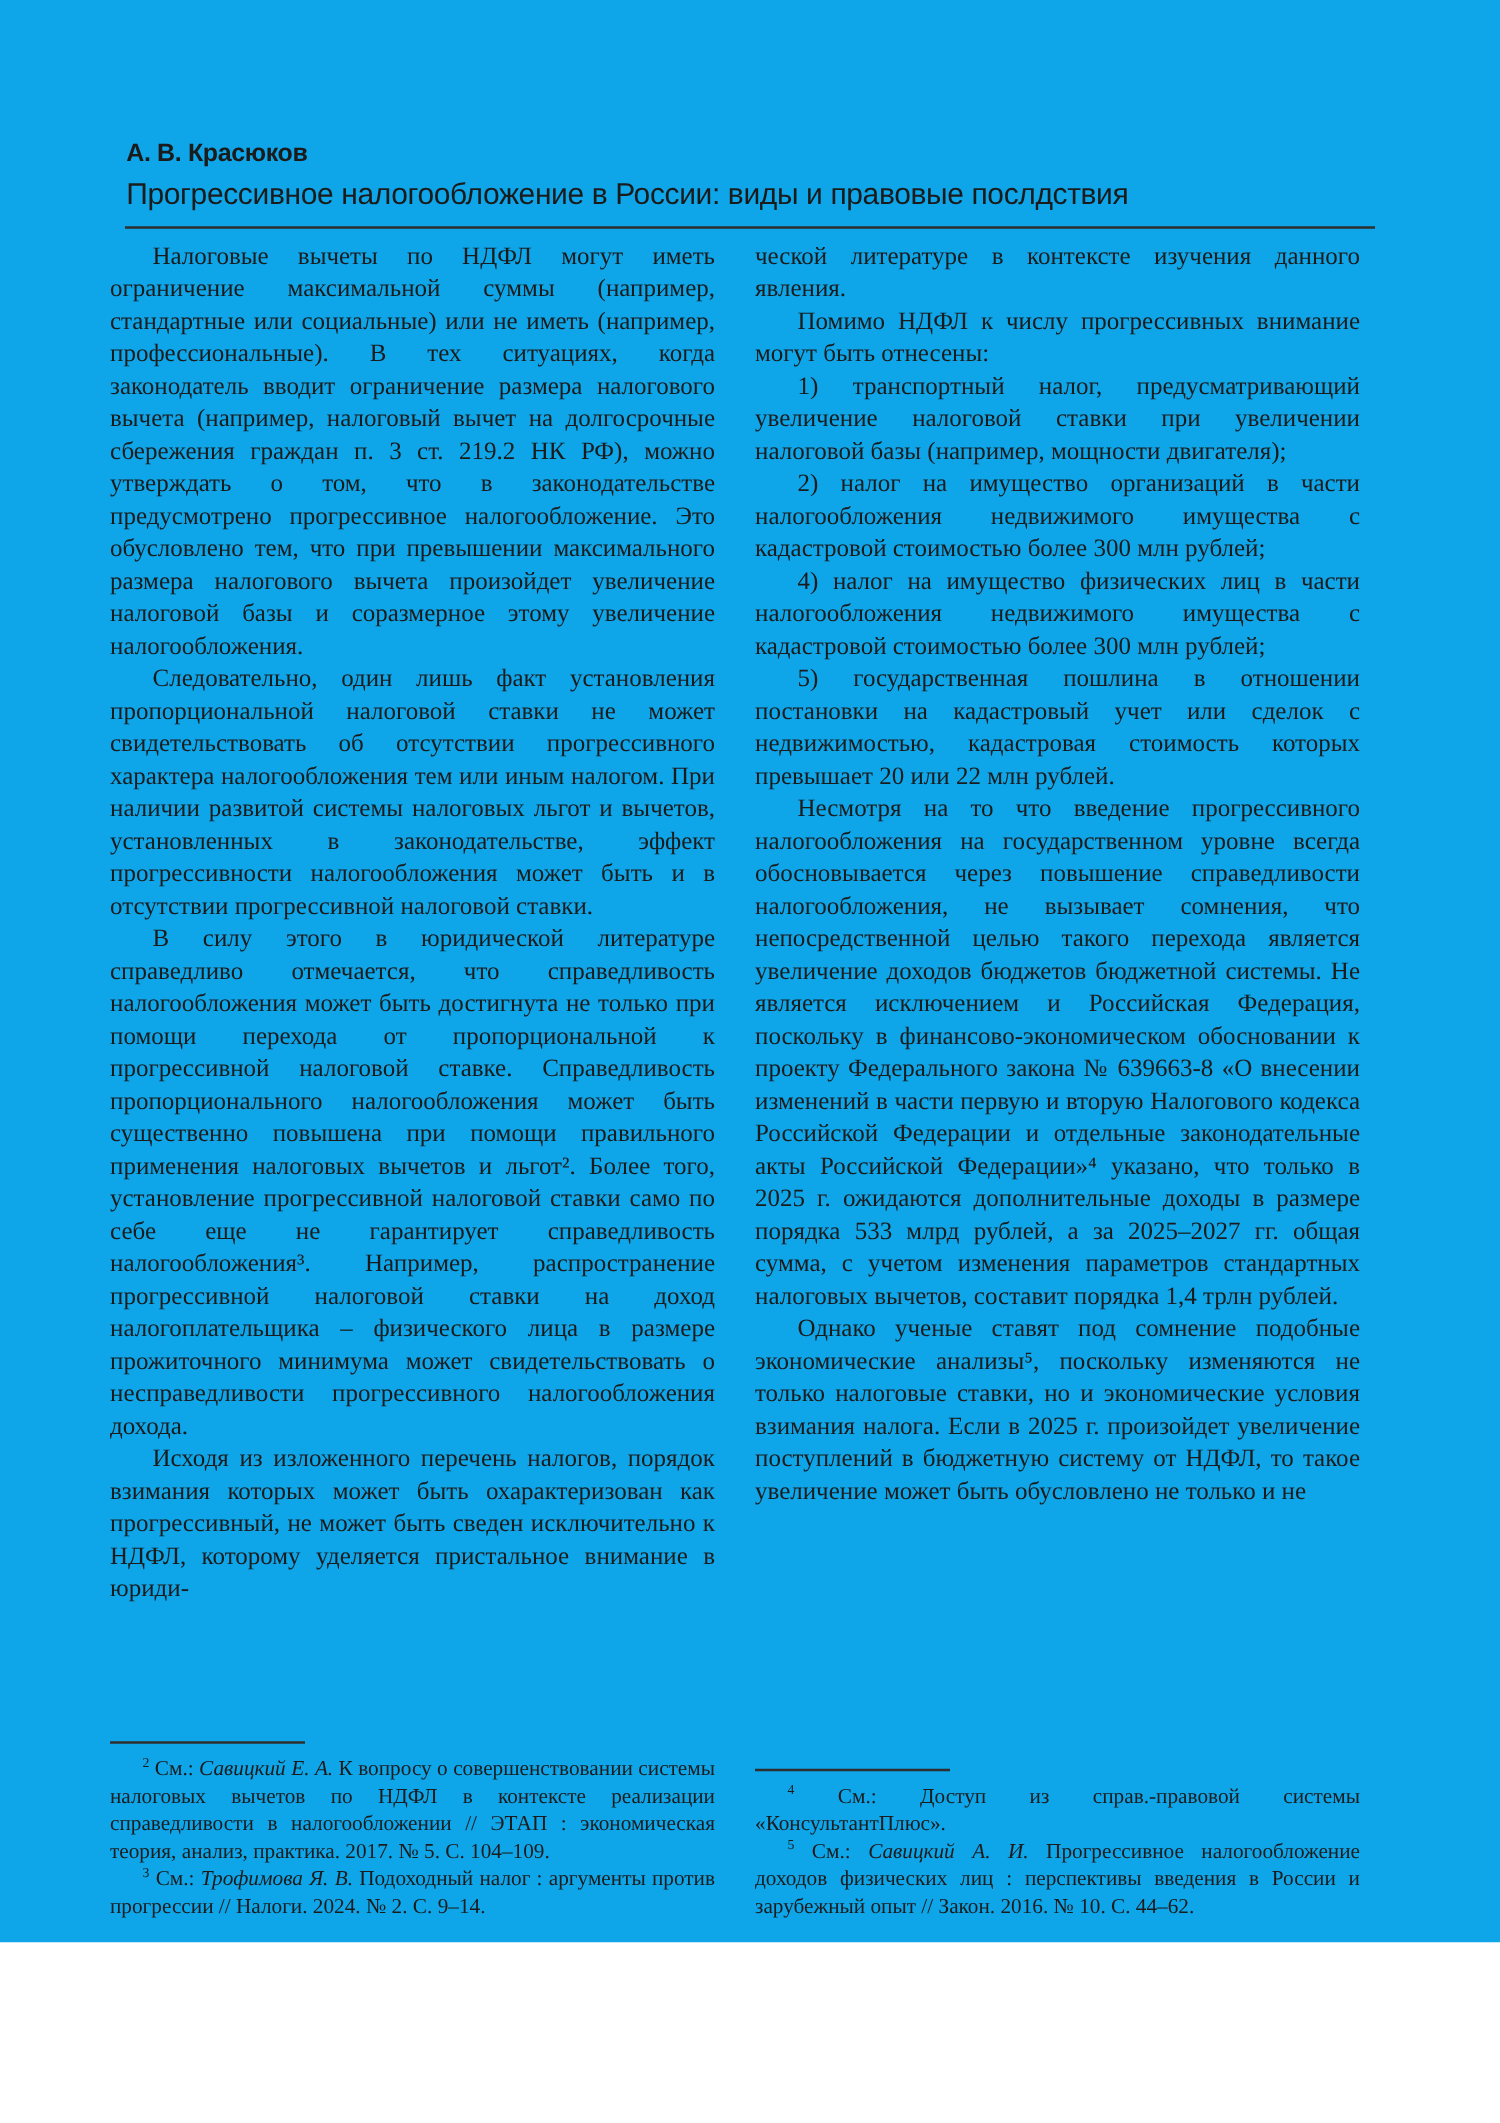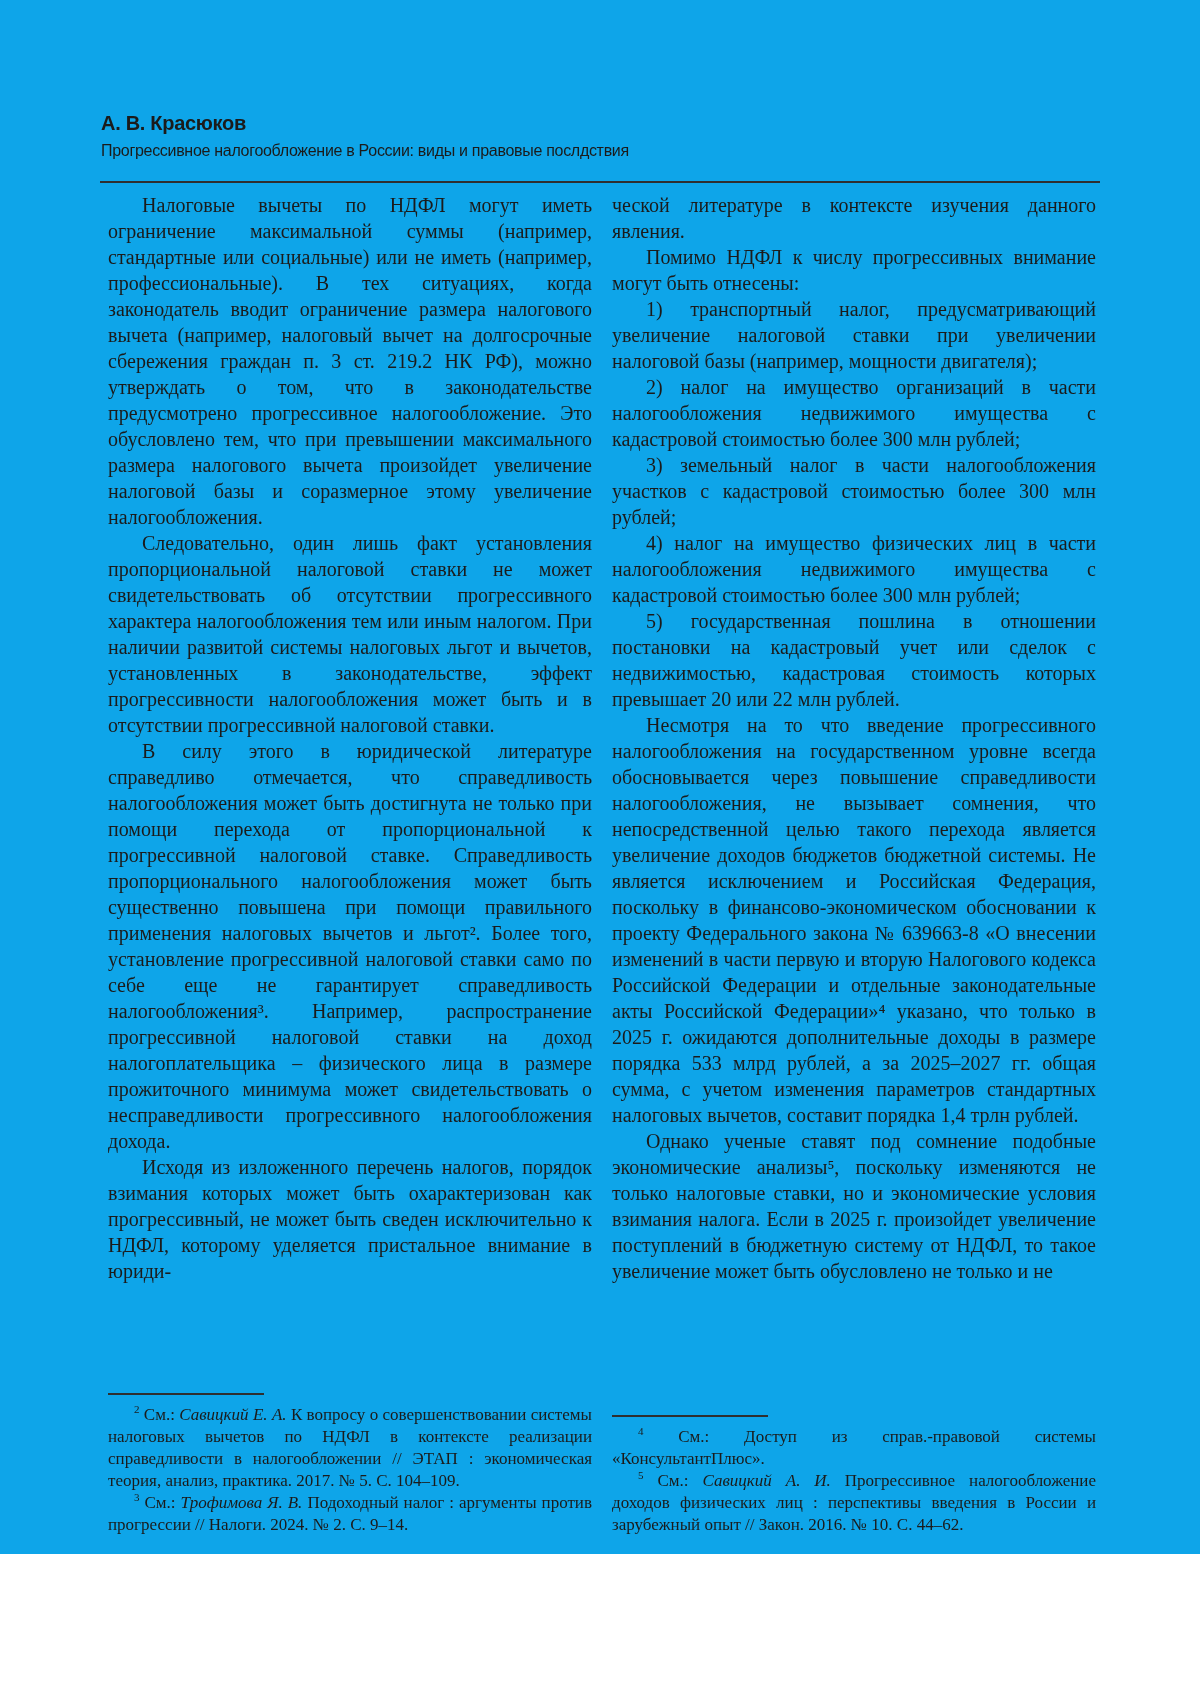--- a/index.html
+++ b/index.html
@@ -13,29 +13,29 @@
     overflow: hidden;
   }
   .hdr-author {
     position: absolute; left: 101px; top: 112px;
     font-family: "Liberation Sans", "DejaVu Sans", sans-serif;
     font-weight: bold; font-size: 20px; letter-spacing: -0.3px;
   }
   .hdr-title {
     position: absolute; left: 101px; top: 142px;
     font-family: "Liberation Sans", "DejaVu Sans", sans-serif;
-    font-size: 16px; letter-spacing: -0.3px;
+    font-size: 24px; letter-spacing: -0.3px;
   }
   .hdr-rule {
     position: absolute; left: 100px; top: 181px;
     width: 1000px; height: 2px; background: #2f2f2f;
   }
   .columns {
-    position: absolute; left: 108px; top: 192px;
-    width: 1000px; display: flex; gap: 20px; font-family: Liberation Serif, serif;
+    position: absolute; left: 88px; top: 192px;
+    width: 1000px; display: flex; gap: 32px; font-family: Liberation Serif, serif;
   }
   .col { width: 484px; position: relative; height: 1372px; }
   .body p {
     margin: 0;
     font-size: 20px;
     line-height: 26px;
     text-align: justify;
     text-indent: 34px;
   }
   .body p.cont { text-indent: 0; }
@@ -89,21 +89,20 @@
         <p><sup>2</sup> <span>См.: </span><span class="author">Савицкий Е. А.</span><span> К вопросу о совершенствовании системы налоговых вычетов по НДФЛ в контексте реализации справедливости в налогообложении // ЭТАП : экономическая теория, анализ, практика. 2017. № 5. С. 104–109.</span></p>
         <p><sup>3</sup> <span>См.: </span><span class="author">Трофимова Я. В.</span><span> Подоходный налог : аргументы против прогрессии // Налоги. 2024. № 2. С. 9–14.</span></p>
       </div>
     </div>
 
     <div class="col body">
       <p class="cont">ческой литературе в контексте изучения данного явления.</p>
       <p>Помимо НДФЛ к числу прогрессивных внимание могут быть отнесены:</p>
       <p>1) транспортный налог, предусматривающий увеличение налоговой ставки при увеличении налоговой базы (например, мощности двигателя);</p>
       <p>2) налог на имущество организаций в части налогообложения недвижимого имущества с кадастровой стоимостью более 300 млн рублей;</p>
-      <p>3) земельный налог в части налогообложения участков с кадастровой стоимостью более 300 млн рублей;</p>
       <p>4) налог на имущество физических лиц в части налогообложения недвижимого имущества с кадастровой стоимостью более 300 млн рублей;</p>
       <p>5) государственная пошлина в отношении постановки на кадастровый учет или сделок с недвижимостью, кадастровая стоимость которых превышает 20 или 22 млн рублей.</p>
       <p>Несмотря на то что введение прогрессивного налогообложения на государственном уровне всегда обосновывается через повышение справедливости налогообложения, не вызывает сомнения, что непосредственной целью такого перехода является увеличение доходов бюджетов бюджетной системы. Не является исключением и Российская Федерация, поскольку в финансово-экономическом обосновании к проекту Федерального закона № 639663-8 «О внесении изменений в части первую и вторую Налогового кодекса Российской Федерации и отдельные законодательные акты Российской Федерации»⁴ указано, что только в 2025 г. ожидаются дополнительные доходы в размере порядка 533 млрд рублей, а за 2025–2027 гг. общая сумма, с учетом изменения параметров стандартных налоговых вычетов, составит порядка 1,4 трлн рублей.</p>
       <p>Однако ученые ставят под сомнение подобные экономические анализы⁵, поскольку изменяются не только налоговые ставки, но и экономические условия взимания налога. Если в 2025 г. произойдет увеличение поступлений в бюджетную систему от НДФЛ, то такое увеличение может быть обусловлено не только и не</p>
 
       <div class="footnotes fn-right">
         <div class="fn-sep"></div>
         <p><sup>4</sup> <span>См.: </span><span class="author"></span><span>Доступ из справ.-правовой системы «КонсультантПлюс».</span></p>
         <p><sup>5</sup> <span>См.: </span><span class="author">Савицкий А. И.</span><span> Прогрессивное налогообложение доходов физических лиц : перспективы введения в России и зарубежный опыт // Закон. 2016. № 10. С. 44–62.</span></p>
       </div>

